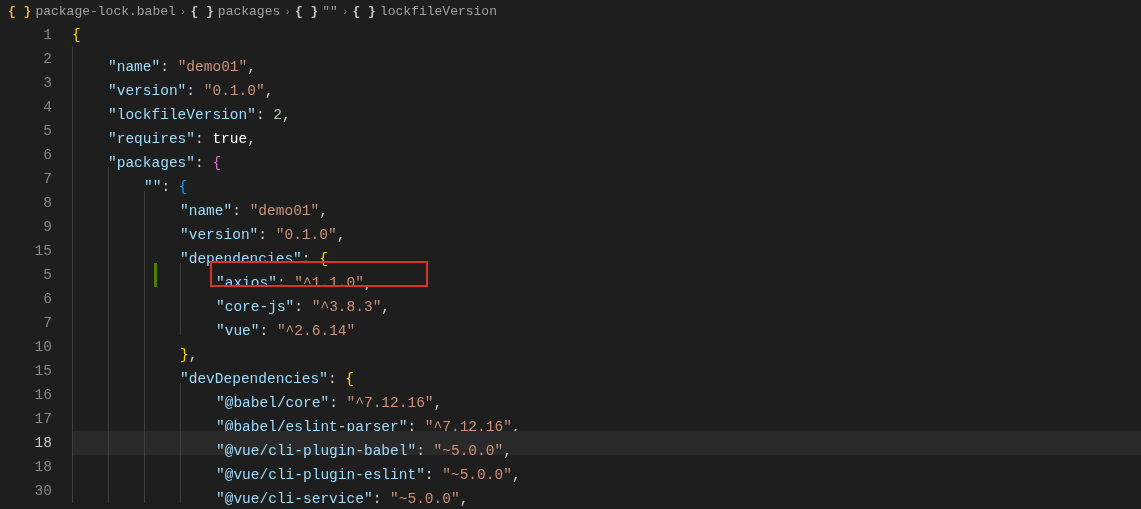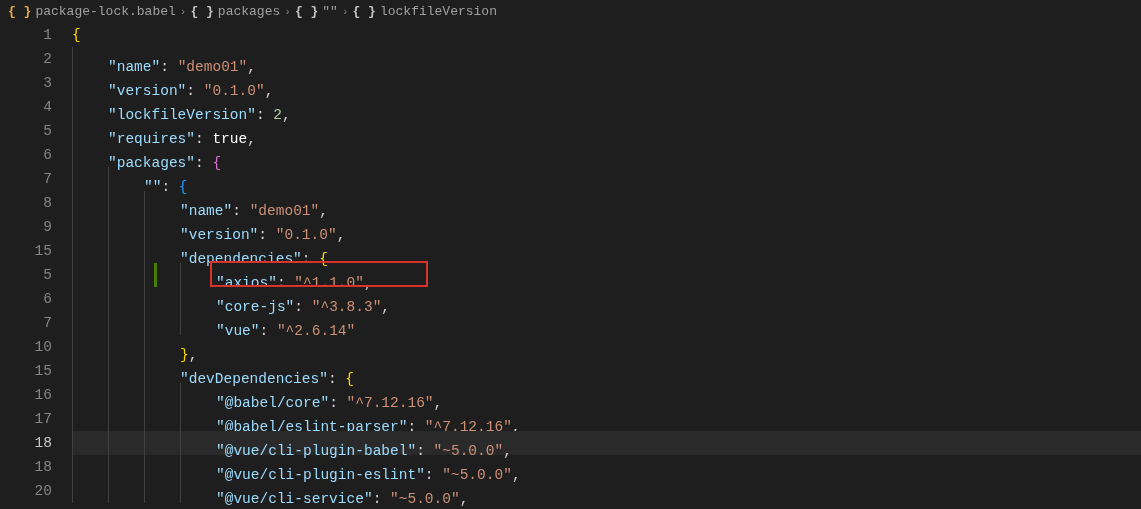--- a/index.html
+++ b/index.html
@@ -129,21 +129,21 @@
       <div class="line-number">15</div>
       <div class="line-number">5</div>
       <div class="line-number">6</div>
       <div class="line-number">7</div>
       <div class="line-number">10</div>
       <div class="line-number">15</div>
       <div class="line-number">16</div>
       <div class="line-number">17</div>
       <div class="line-number active">18</div>
       <div class="line-number">18</div>
-      <div class="line-number">20</div>
+      <div class="line-number">30</div>
     </div>
   <div class="code-area" id="code-area">
     <div class="gutter-marker" style="top:240px;"></div>
 
   <div class="code-line" style="position: relative;"><span class="tok-brace-yellow">{</span></div>
       <div class="code-line" style="position: relative;"><span style="display:inline-block;width:36px;height:24px;border-left:1px solid #404040;"></span><span class="tok-key">"name"</span><span class="tok-punct">: </span><span class="tok-string">"demo01"</span><span class="tok-punct">,</span></div>
       <div class="code-line" style="position: relative;"><span style="display:inline-block;width:36px;height:24px;border-left:1px solid #404040;"></span><span class="tok-key">"version"</span><span class="tok-punct">: </span><span class="tok-string">"0.1.0"</span><span class="tok-punct">,</span></div>
       <div class="code-line" style="position: relative;"><span style="display:inline-block;width:36px;height:24px;border-left:1px solid #404040;"></span><span class="tok-key">"lockfileVersion"</span><span class="tok-punct">: </span><span class="tok-number">2</span><span class="tok-punct">,</span></div>
       <div class="code-line" style="position: relative;"><span style="display:inline-block;width:36px;height:24px;border-left:1px solid #404040;"></span><span class="tok-key">"requires"</span><span class="tok-punct">: </span><span class="tok-bool">true</span><span class="tok-punct">,</span></div>
       <div class="code-line" style="position: relative;"><span style="display:inline-block;width:36px;height:24px;border-left:1px solid #404040;"></span><span class="tok-key">"packages"</span><span class="tok-punct">: </span><span class="tok-brace-purple">{</span></div>

